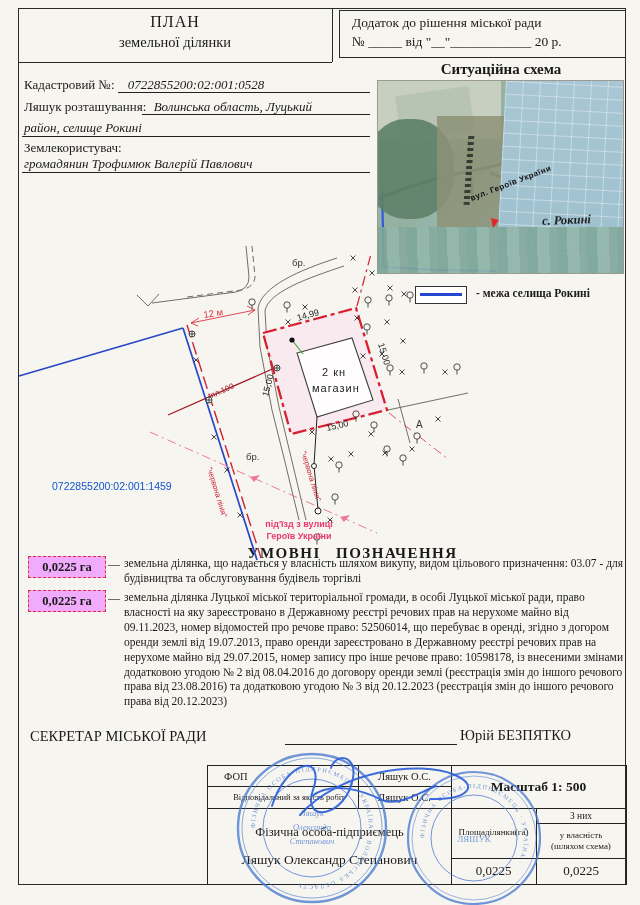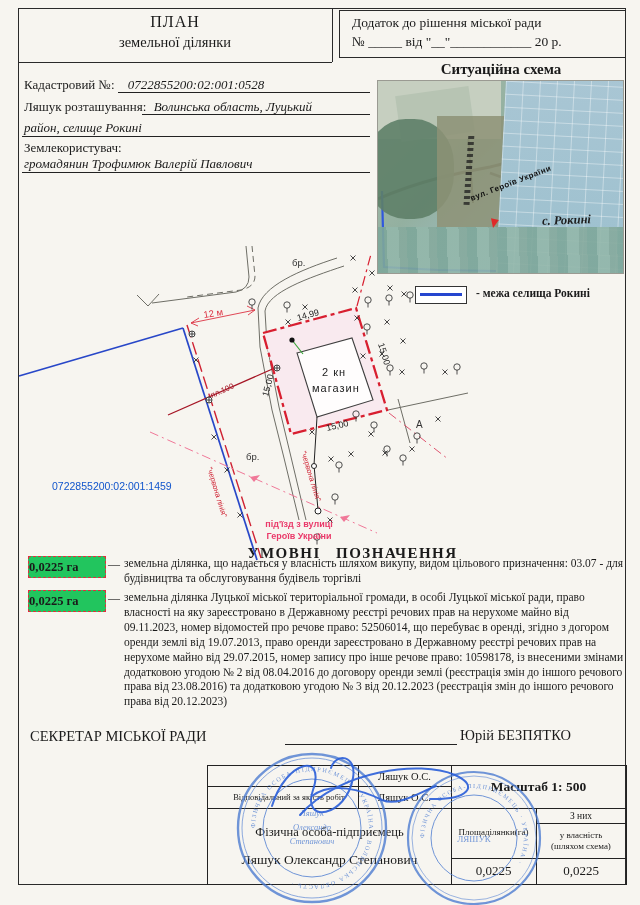--- a/index.html
+++ b/index.html
@@ -17,21 +17,21 @@
   #hdr-hline{left:18px;top:62px;width:314px;height:0;border-top:1.4px solid #2a2a2a;}
   #annex-box{left:339px;top:10px;width:285px;height:46px;border:1.5px solid #2a2a2a;}
   
   #map{left:377px;top:80px;width:245px;height:192px;overflow:hidden;border:1px solid #9a9a92;
        background:linear-gradient(135deg,#aebfae 0%,#93b0a0 38%,#9fbfc6 66%,#a6c5cc 100%);}
   .m-patch{position:absolute;}
   #legend-swatch{left:415px;top:286px;width:50px;height:16px;border:1.2px solid #333;background:#fff;}
   #legend-swatch-line{position:absolute;left:4px;right:4px;top:6px;height:3px;background:#2546cf;}
   
   .red-dash-box{position:absolute;width:76px;height:20px;border:1.7px dashed #e02c3e;
-       display:flex;align-items:center;background:#22c55e;}
+       display:flex;align-items:center;justify-content:center;background:#f0abfc;}
   
   #btable{left:207px;top:765px;width:418px;height:118px;border:1.3px solid #222;}
   .tline{position:absolute;background:#222;}
   .cell{position:absolute;display:flex;align-items:center;justify-content:center;text-align:center;}
   svg{display:block;}
   #draw-overlay{position:absolute;left:0;top:0;pointer-events:none;}
 </style>
 </head>
 <body>
 
@@ -121,20 +121,21 @@
 
   <div class="abs" id="btable">
     <div class="tline" style="left:150px;top:0;width:1.2px;height:42px;"></div>
     <div class="tline" style="left:243px;top:0;width:1.2px;height:118px;"></div>
     <div class="tline" style="left:328px;top:42px;width:1.2px;height:76px;"></div>
     <div class="tline" style="left:0;top:20px;width:243px;height:1.2px;"></div>
     <div class="tline" style="left:0;top:42px;width:418px;height:1.2px;"></div>
     <div class="tline" style="left:328px;top:57px;width:90px;height:1.2px;"></div>
     <div class="tline" style="left:243px;top:92px;width:175px;height:1.2px;"></div>
 
+    <div class="cell" style="left:0;top:0;width:150px;height:20px;justify-content:flex-start;padding-left:16px;font-size:10.5px;">ФОП</div>
     <div class="cell" style="left:150px;top:0;width:93px;height:20px;font-size:10.5px;">Ляшук О.С.</div>
     <div class="cell" style="left:0;top:20px;width:150px;height:22px;font-size:8.5px;line-height:10px;padding:0 6px;">Відповідальний за якість робіт</div>
     <div class="cell" style="left:150px;top:20px;width:93px;height:22px;font-size:10.5px;">Ляшук О.С.</div>
 
     <div class="cell" style="left:0;top:42px;width:243px;height:76px;flex-direction:column;gap:12px;">
       <span style="font-size:12.5px;">Фізична особа-підприємець</span>
       <span style="font-size:13.5px;">Ляшук Олександр Степанович</span>
     </div>
 
     <div class="cell" style="left:243px;top:0;width:175px;height:42px;font-size:13.5px;font-weight:bold;">Масштаб 1: 500</div>

